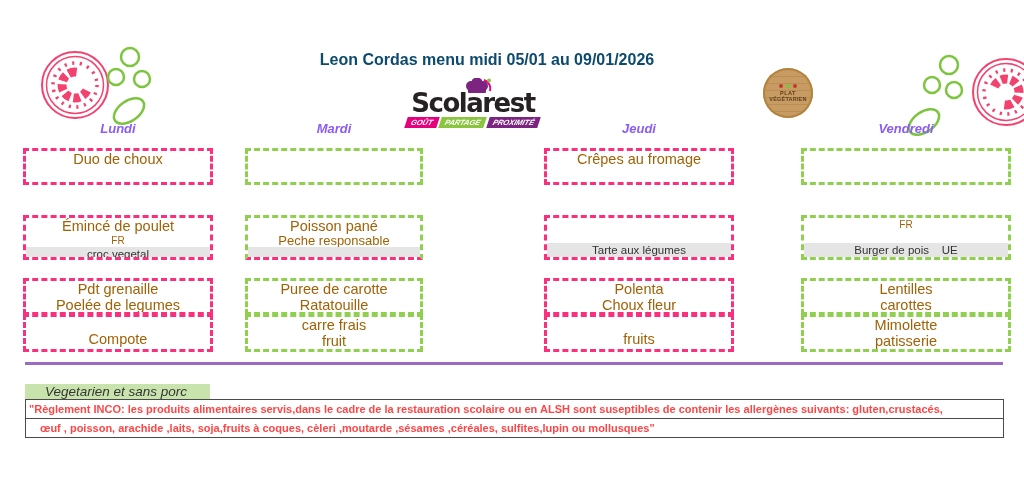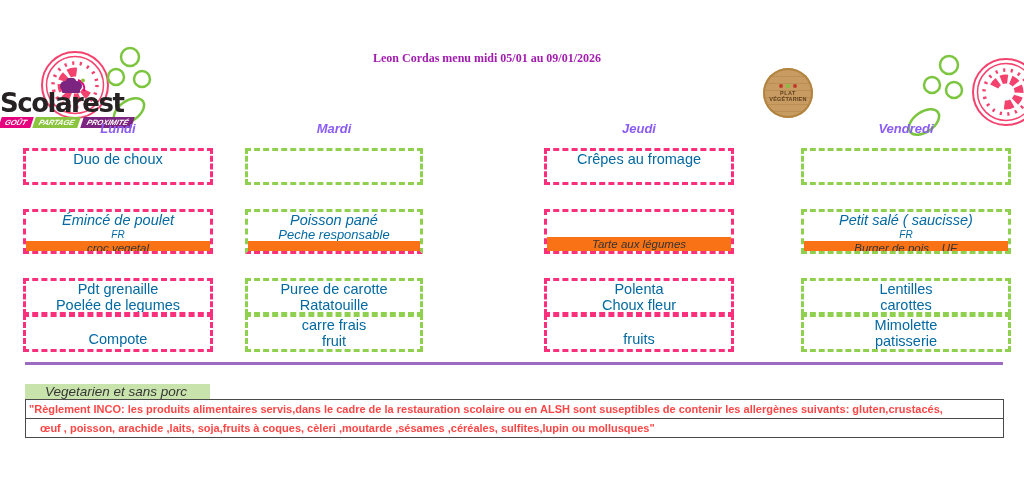--- a/index.html
+++ b/index.html
@@ -8,23 +8,23 @@
     position:relative;
     background:#ffffff;
     overflow:hidden;
     font-family:"Liberation Sans", sans-serif;
   }
 
   
   .title {
     position:absolute; left:0; top:51px; width:974px;
     text-align:center;
-    font-size:12px; font-weight:bold; color:#a21caf;font-family:Liberation Serif, serif;
-  }
-  .logo-wrap { position:absolute; left:0; top:90px; width:946px; }
+    font-size:16px; font-weight:bold; color:#0c4a6e;
+  }
+  .logo-wrap { position:absolute; left:0; top:90px; width:946px; text-align:center; }
   .logo { position:relative; display:inline-block; }
   .logo-name {
     font-family:"DejaVu Sans", sans-serif;
     font-size:26px; font-weight:600; letter-spacing:-1.5px; color:#262123;
     line-height:26px;
   }
   .logo-hat { position:absolute; top:-12px; left:58px; }
   .logo-banner { display:flex; justify-content:center; margin-top:1px; }
   .logo-banner span {
     display:inline-block; transform:skewX(-18deg);
@@ -55,42 +55,42 @@
     font-size:13px; font-weight:bold; font-style:italic; color:#8b5cf6;
     text-align:center;
   }
 
   
   .c0 { left:23px;  width:190px; }
   .c1 { left:245px; width:178px; }
   .c2 { left:544px; width:190px; }
   .c3 { left:801px; width:210px; }
   .r0 { top:148px; height:37px; }
-  .r1 { top:209px; height:45px;font-style:italic; }
+  .r1 { top:215px; height:45px; }
   .r2 { top:278px; height:37px; }
   .r3 { top:314px; height:38px; }
 
   .box {
     position:absolute; background:#ffffff;
     display:flex; flex-direction:column; align-items:center;
     text-align:center; overflow:hidden;
   }
   .b-pink  { border:3px dashed #fb2f7b; }
   .b-green { border:3px dashed #8fd04f; }
   .b-mixed { border:3px dashed #8fd04f; border-bottom-color:#fb2f7b; }
 
   .top    { justify-content:flex-start; }
   .center { justify-content:center; }
   .bottom { justify-content:flex-end; padding-bottom:2px; }
 
-  .line { font-size:14.5px; line-height:16px; color:#0369a1; }
+  .line { font-size:14.5px; line-height:16px; color:#a16207; }
   .line.xs { font-size:10px; line-height:13px; }
   .line.sm { font-size:13px;   line-height:13px; }
   .band {
-    margin-top:auto; width:100%; background:#f97316;
+    margin-top:auto; width:100%; background:#e5e5e5;
     font-size:11.5px; line-height:14px; min-height:14px; color:#333333;
     text-align:center;
   }
 
   
   .purple-line { position:absolute; left:25px; top:362px; width:978px; height:3px; background:#9a6bc0; }
   .legend {
     position:absolute; left:25px; top:384px; width:185px; height:16px;
     background:#c9e3ac; font-size:13.5px; font-style:italic; color:#353535;
     padding-left:20px; line-height:16px;
@@ -215,21 +215,20 @@
 <div class="box b-pink c2 r2 center">
   <span class="line">Polenta</span>
   <span class="line">Choux fleur</span>
 </div>
 <div class="box b-pink c2 r3 bottom">
   <span class="line">fruits</span>
 </div>
 
 <div class="box b-green c3 r0 top"></div>
 <div class="box b-green c3 r1 top">
-  <span class="line">Petit salé ( saucisse)</span>
   <span class="line xs">FR</span>
   <span class="band">Burger de pois&nbsp;&nbsp;&nbsp;&nbsp;UE</span>
 </div>
 <div class="box b-green c3 r2 center">
   <span class="line">Lentilles</span>
   <span class="line">carottes</span>
 </div>
 <div class="box b-green c3 r3 center">
   <span class="line">Mimolette</span>
   <span class="line">patisserie</span>

